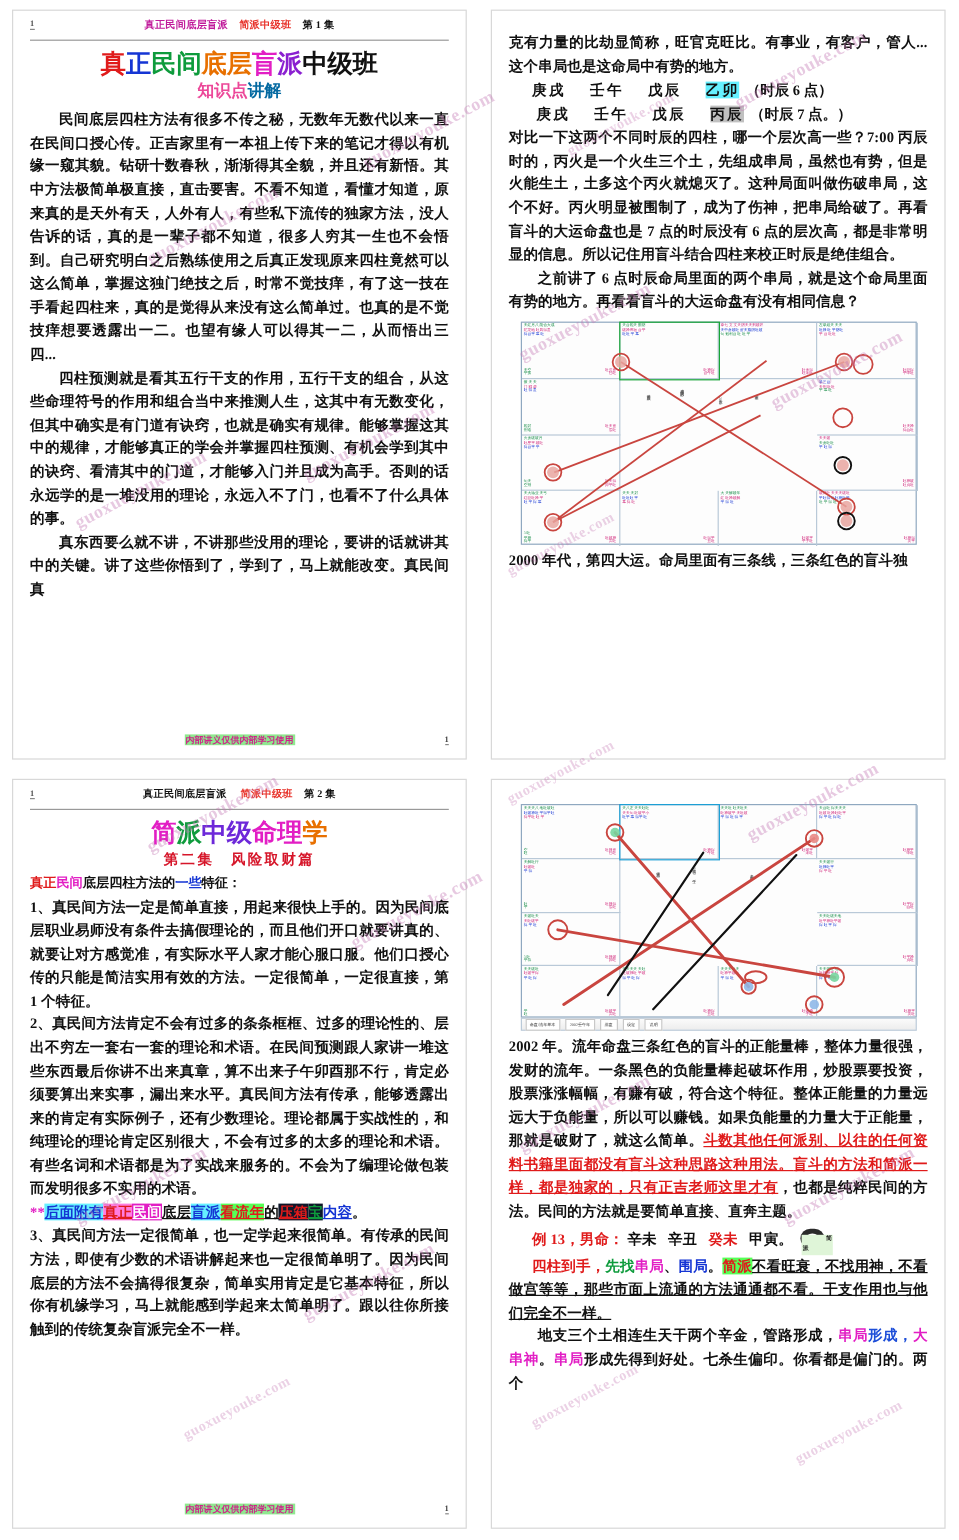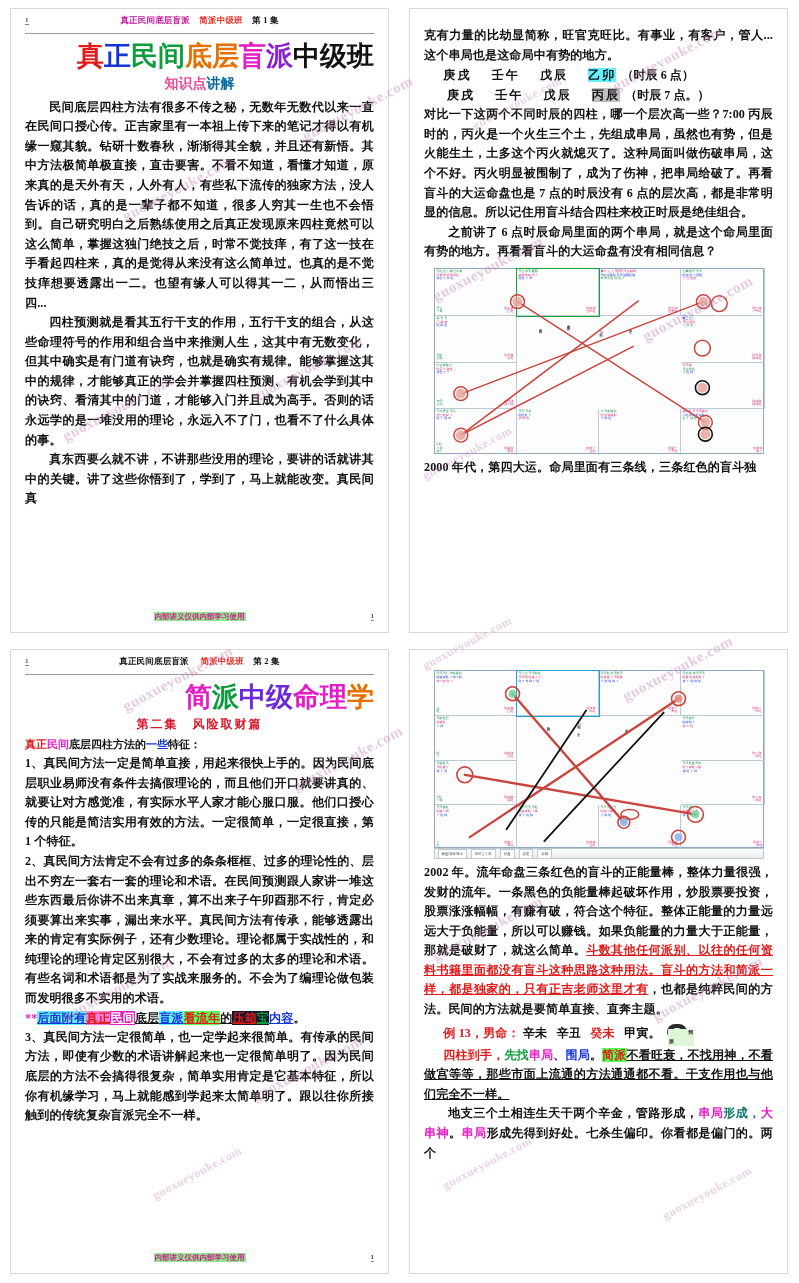--- a/index.html
+++ b/index.html
@@ -47,22 +47,22 @@
     border-bottom:1px solid #888;
     font-family:"Liberation Serif", serif;
   }
   .rh-a { color:#c0199a; }
   .rh-b { color:#e8322a; }
   .rh-d { color:#111; }
   .rule { border-top:1px solid #999; margin:2px 0 6px 0; }
 
   
   .bigtitle {
-    text-align:right;
-    font-size:27px;
+    text-align:center;
+    font-size:21px;
     font-weight:bold;
     line-height:1.25;
     margin:4px 0 1px 0;
     white-space:nowrap;
     font-family:"Liberation Serif", serif;
   }
   .subtitle {
     text-align:center;
     font-size:14px;
     font-weight:bold;
@@ -579,21 +579,21 @@
           <span class="peye l"></span><span class="peye r"></span>
           <span class="ptag">简派</span>
         </span>
       </p>
 
       <p class="noind" style="text-indent:1.6em">
         <span style="color:#e01b1b">四柱到手，</span><span style="color:#0e9b3c">先找</span><span style="color:#e21ec4">串局</span><span style="color:#111">、</span><span style="color:#1535d4">围局</span><span style="color:#111">。</span><span class="hl-g" style="color:#e01b1b">简派</span><span class="u" style="color:#111">不看旺衰，不找用神，不看</span><span class="u" style="color:#111">做宫等等，那些市面上流通的方法通通都不看。干支作用也与他们完全不一样。</span>
       </p>
 
       <p>
-        <span style="color:#111">地支三个土相连生天干两个辛金，管路形成，</span><span style="color:#e21ec4">串局</span><span style="color:#0f766e">形成，</span><span style="color:#e21ec4">大串</span><span style="color:#e21ec4">神</span><span style="color:#111">。</span><span style="color:#e21ec4">串局</span><span style="color:#111">形成先得到好处。七杀生偏印。你看都是偏门的。两个</span>
+        <span style="color:#111">地支三个土相连生天干两个辛金，管路形成，</span><span style="color:#e21ec4">串局</span><span style="color:#1d4ed8">形成，</span><span style="color:#e21ec4">大串</span><span style="color:#e21ec4">神</span><span style="color:#111">。</span><span style="color:#e21ec4">串局</span><span style="color:#111">形成先得到好处。七杀生偏印。你看都是偏门的。两个</span>
       </p>
     </div>
   </div>
 </div>
 
 <div class="wm" style="left:120px;  top:210px;">guoxueyouke.com</div>
 <div class="wm" style="left:300px;  top:130px;">guoxueyouke.com</div>
 <div class="wm" style="left:60px;   top:430px;">guoxueyouke.com</div>
 <div class="wm" style="left:250px;  top:390px;">guoxueyouke.com</div>
 <div class="wm sm" style="left:470px;  top:120px;">guoxueyouke.com</div>

